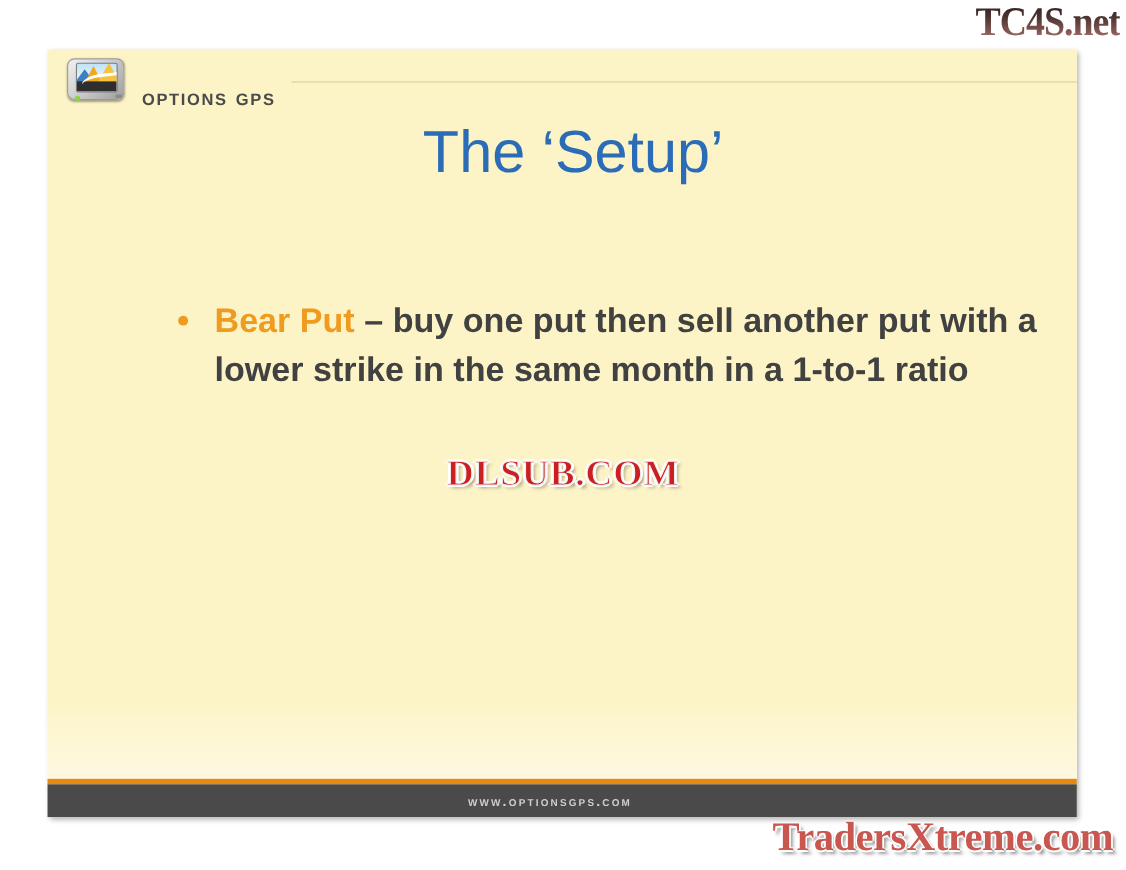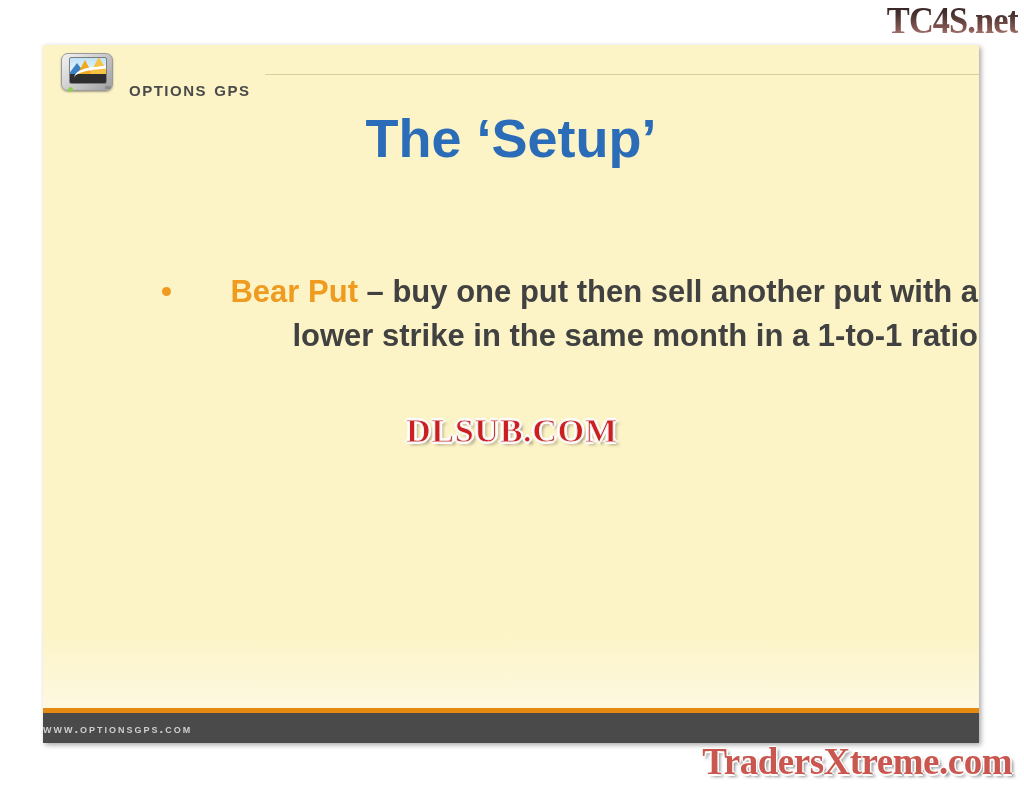--- a/index.html
+++ b/index.html
@@ -149,41 +149,41 @@
   }
 
   
   .slide-title {
     position: absolute;
     left: 0;
     top: 62px;
     width: 100%;
     text-align: center;
     font-size: 54px;
-    font-weight: bold;
+    font-weight: normal;
     color: #2b6cb8;
     letter-spacing: 0px;
+    padding-left: 10px;
   }
 
   
   .body {
     position: absolute;
     left: 55px;
     top: 225px;
     width: 880px;
   }
   .bullet {
     position: relative;
     padding-left: 97px;
     margin-bottom: 42px;
     font-size: 31px;
     font-weight: bold;
     line-height: 1.42;
     color: #414141;
-    text-align: right;
   }
   .bullet .dot {
     position: absolute;
     left: 64px;
     top: 17px;
     width: 9px;
     height: 9px;
     border-radius: 50%;
     background: #ef9b20;
   }
@@ -226,21 +226,21 @@
     background: #e58a10;
   }
   .footer-bar {
     position: absolute;
     left: 0; top: 5px;
     width: 100%;
     height: 30px;
     background: #4a4a4a;
     display: flex;
     align-items: center;
-    justify-content: flex-start;
+    justify-content: center;
   }
   .footer-url {
     font-size: 13px;
     font-weight: bold;
     color: #cfcfcf;
     letter-spacing: 2px;
     font-variant: small-caps;
     text-transform: lowercase;
     margin-right: 22px;
     white-space: nowrap;

